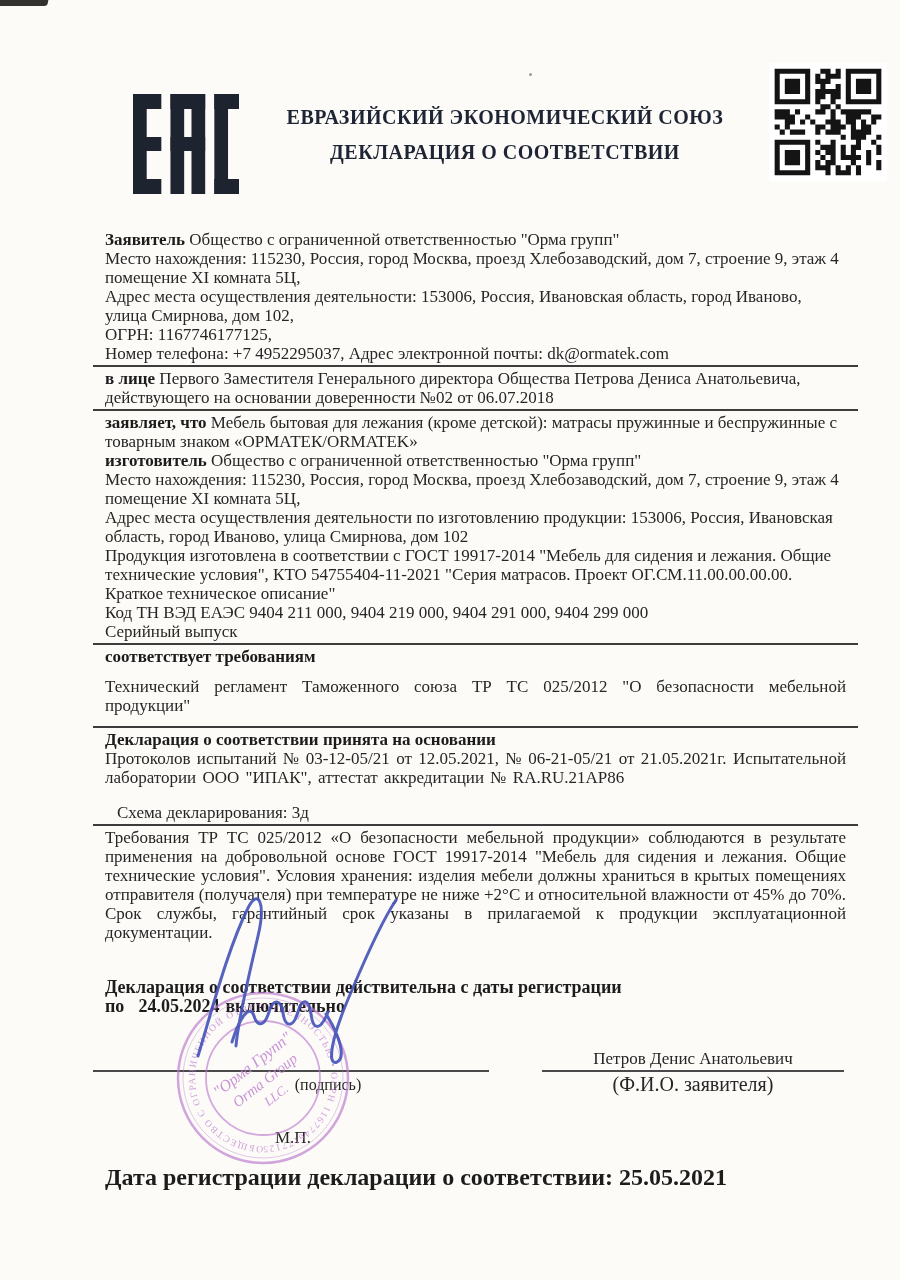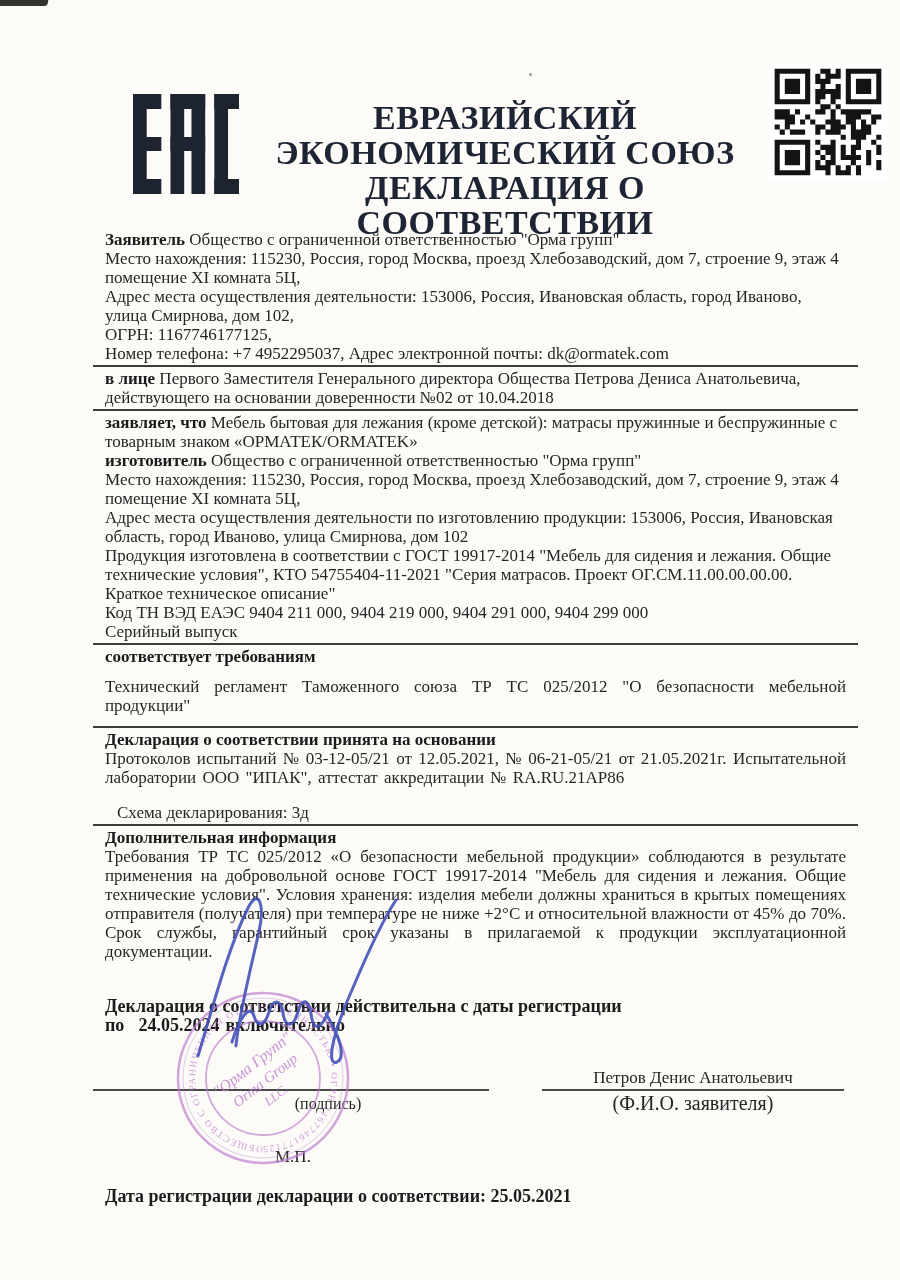--- a/index.html
+++ b/index.html
@@ -10,21 +10,21 @@
     font-family:"Liberation Serif","DejaVu Serif",serif;
     color:#262626;
   }
   
   .artifact-tl{position:absolute;left:-4px;top:-2px;width:52px;height:8px;background:#34322f;transform:skewX(-10deg);border-radius:0 0 3px 0;}
   .artifact-dot{position:absolute;left:529px;top:73px;width:3px;height:3px;background:#9a9a9a;border-radius:50%;}
 
   
   .eac-logo{position:absolute;left:133px;top:94px;}
   .doc-title{position:absolute;left:246px;top:100px;width:518px;text-align:center;
-    font-weight:bold;font-size:34px;line-height:35px;color:#1d2433;letter-spacing:.5px;}
+    font-weight:bold;font-size:20px;line-height:35px;color:#1d2433;letter-spacing:.5px;}
   .qr{position:absolute;left:769px;top:63px;}
 
   
   .content{position:absolute;left:105px;top:230px;width:741px;font-size:17px;line-height:19px;}
   .content b{color:#1b1b1b;}
   .rule{border-top:2px solid #3c3c3c;margin:2px -12px;}
   .just{text-align:justify;}
   .tech-par{text-align:justify;word-spacing:6px;margin:11px 0;}
   .proto-par{text-align:justify;word-spacing:2px;}
   .scheme-line{margin-top:16px;margin-left:12px;}
@@ -34,21 +34,21 @@
 
   
   .sig-row{position:relative;height:58px;margin-top:30px;font-family:Liberation Serif, serif;}
   .sig-line-left{position:absolute;left:-12px;top:24px;width:396px;border-bottom:2px solid #4a4a4a;}
   .sig-line-right{position:absolute;left:437px;top:24px;width:302px;border-bottom:2px solid #4a4a4a;}
   .sig-name{position:absolute;left:437px;top:3px;width:302px;text-align:center;font-size:17px;}
   .sig-caption-left{position:absolute;left:75px;top:29px;width:200px;text-align:center;font-size:16px;padding-left:48px;}
   .sig-caption-right{position:absolute;left:437px;top:29px;width:302px;text-align:center;font-size:20px;}
   .mp{margin-top:24px;padding-left:170px;font-size:17px;}
   .reg-number{margin-top:32px;font-weight:bold;font-size:18px;color:#1c1c1c;}
-  .reg-date{margin-top:21px;font-weight:bold;font-size:18px;color:#1c1c1c;}
+  .reg-date{margin-top:21px;font-weight:bold;font-size:24px;color:#1c1c1c;}
 
   
   .ink-overlay{position:absolute;left:0;top:0;width:900px;height:1280px;pointer-events:none;}
   .stamp-text{font-family:"Liberation Serif",serif;}
 </style>
 </head>
 <body>
 
 <div class="page">
 
@@ -87,21 +87,21 @@
       <div><b>Заявитель</b> <span>Общество с ограниченной ответственностью "Орма групп"</span></div>
       <div>Место нахождения: 115230, Россия, город Москва, проезд Хлебозаводский, дом 7, строение 9, этаж 4 помещение XI комната 5Ц,</div>
       <div>Адрес места осуществления деятельности: 153006, Россия, Ивановская область, город Иваново, улица Смирнова, дом 102,</div>
       <div>ОГРН: 1167746177125,</div>
       <div>Номер телефона: +7 4952295037, Адрес электронной почты: dk@ormatek.com</div>
     </div>
 
     <div class="rule"></div>
 
     <div>
-      <b>в лице</b> <span>Первого Заместителя Генерального директора Общества Петрова Дениса Анатольевича, действующего на основании доверенности №02 от 10.04.2018</span>
+      <b>в лице</b> <span>Первого Заместителя Генерального директора Общества Петрова Дениса Анатольевича, действующего на основании доверенности №02 от 06.07.2018</span>
     </div>
 
     <div class="rule"></div>
 
     <div>
       <b>заявляет, что</b> <span>Мебель бытовая для лежания (кроме детской): матрасы пружинные и беспружинные с товарным знаком «ОРМАТЕК/ORMATEK»</span>
     </div>
 
     <div>
       <div><b>изготовитель</b> <span>Общество с ограниченной ответственностью "Орма групп"</span></div>
@@ -123,21 +123,20 @@
 
     <div>
       <div><b>Декларация о соответствии принята на основании</b></div>
       <div class="proto-par">Протоколов испытаний № 03-12-05/21 от 12.05.2021, № 06-21-05/21 от 21.05.2021г. Испытательной лаборатории ООО "ИПАК", аттестат аккредитации № RA.RU.21АР86</div>
       <div class="scheme-line">Схема декларирования: 3д</div>
     </div>
 
     <div class="rule"></div>
 
     <div>
-      <div><b>Дополнительная информация</b></div>
       <div class="just">Требования ТР ТС 025/2012 «О безопасности мебельной продукции» соблюдаются в результате применения на добровольной основе ГОСТ 19917-2014 "Мебель для сидения и лежания. Общие технические условия". Условия хранения: изделия мебели должны храниться в крытых помещениях отправителя (получателя) при температуре не ниже +2°С и относительной влажности от 45% до 70%. Срок службы, гарантийный срок указаны в прилагаемой к продукции эксплуатационной документации.</div>
     </div>
 
     <div class="validity">
       <span>Декларация о соответствии действительна с даты регистрации по</span><span class="vdate">24.05.2024</span><span class="vafter">включительно</span>
     </div>
 
     <div class="sig-row">
       <div class="sig-line-left"></div>
       <div class="sig-line-right"></div>

